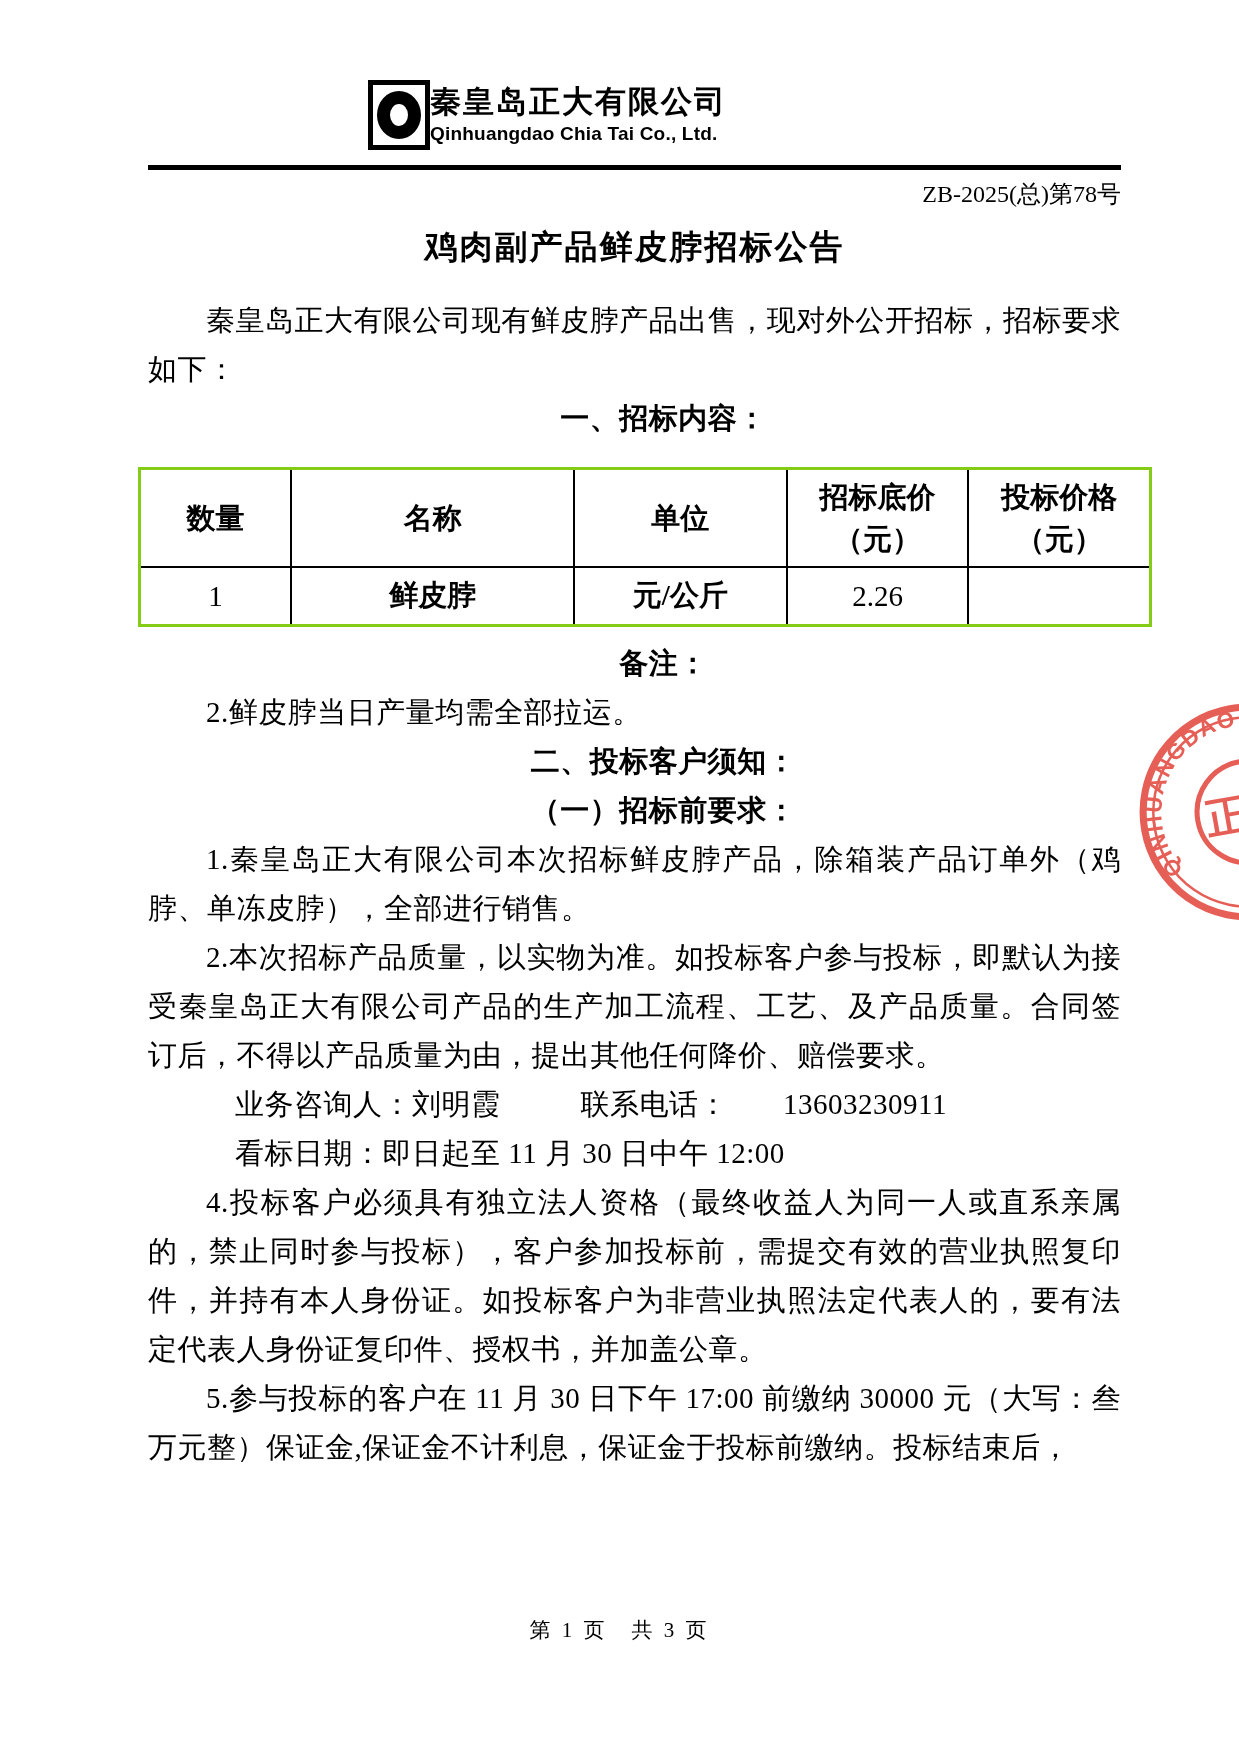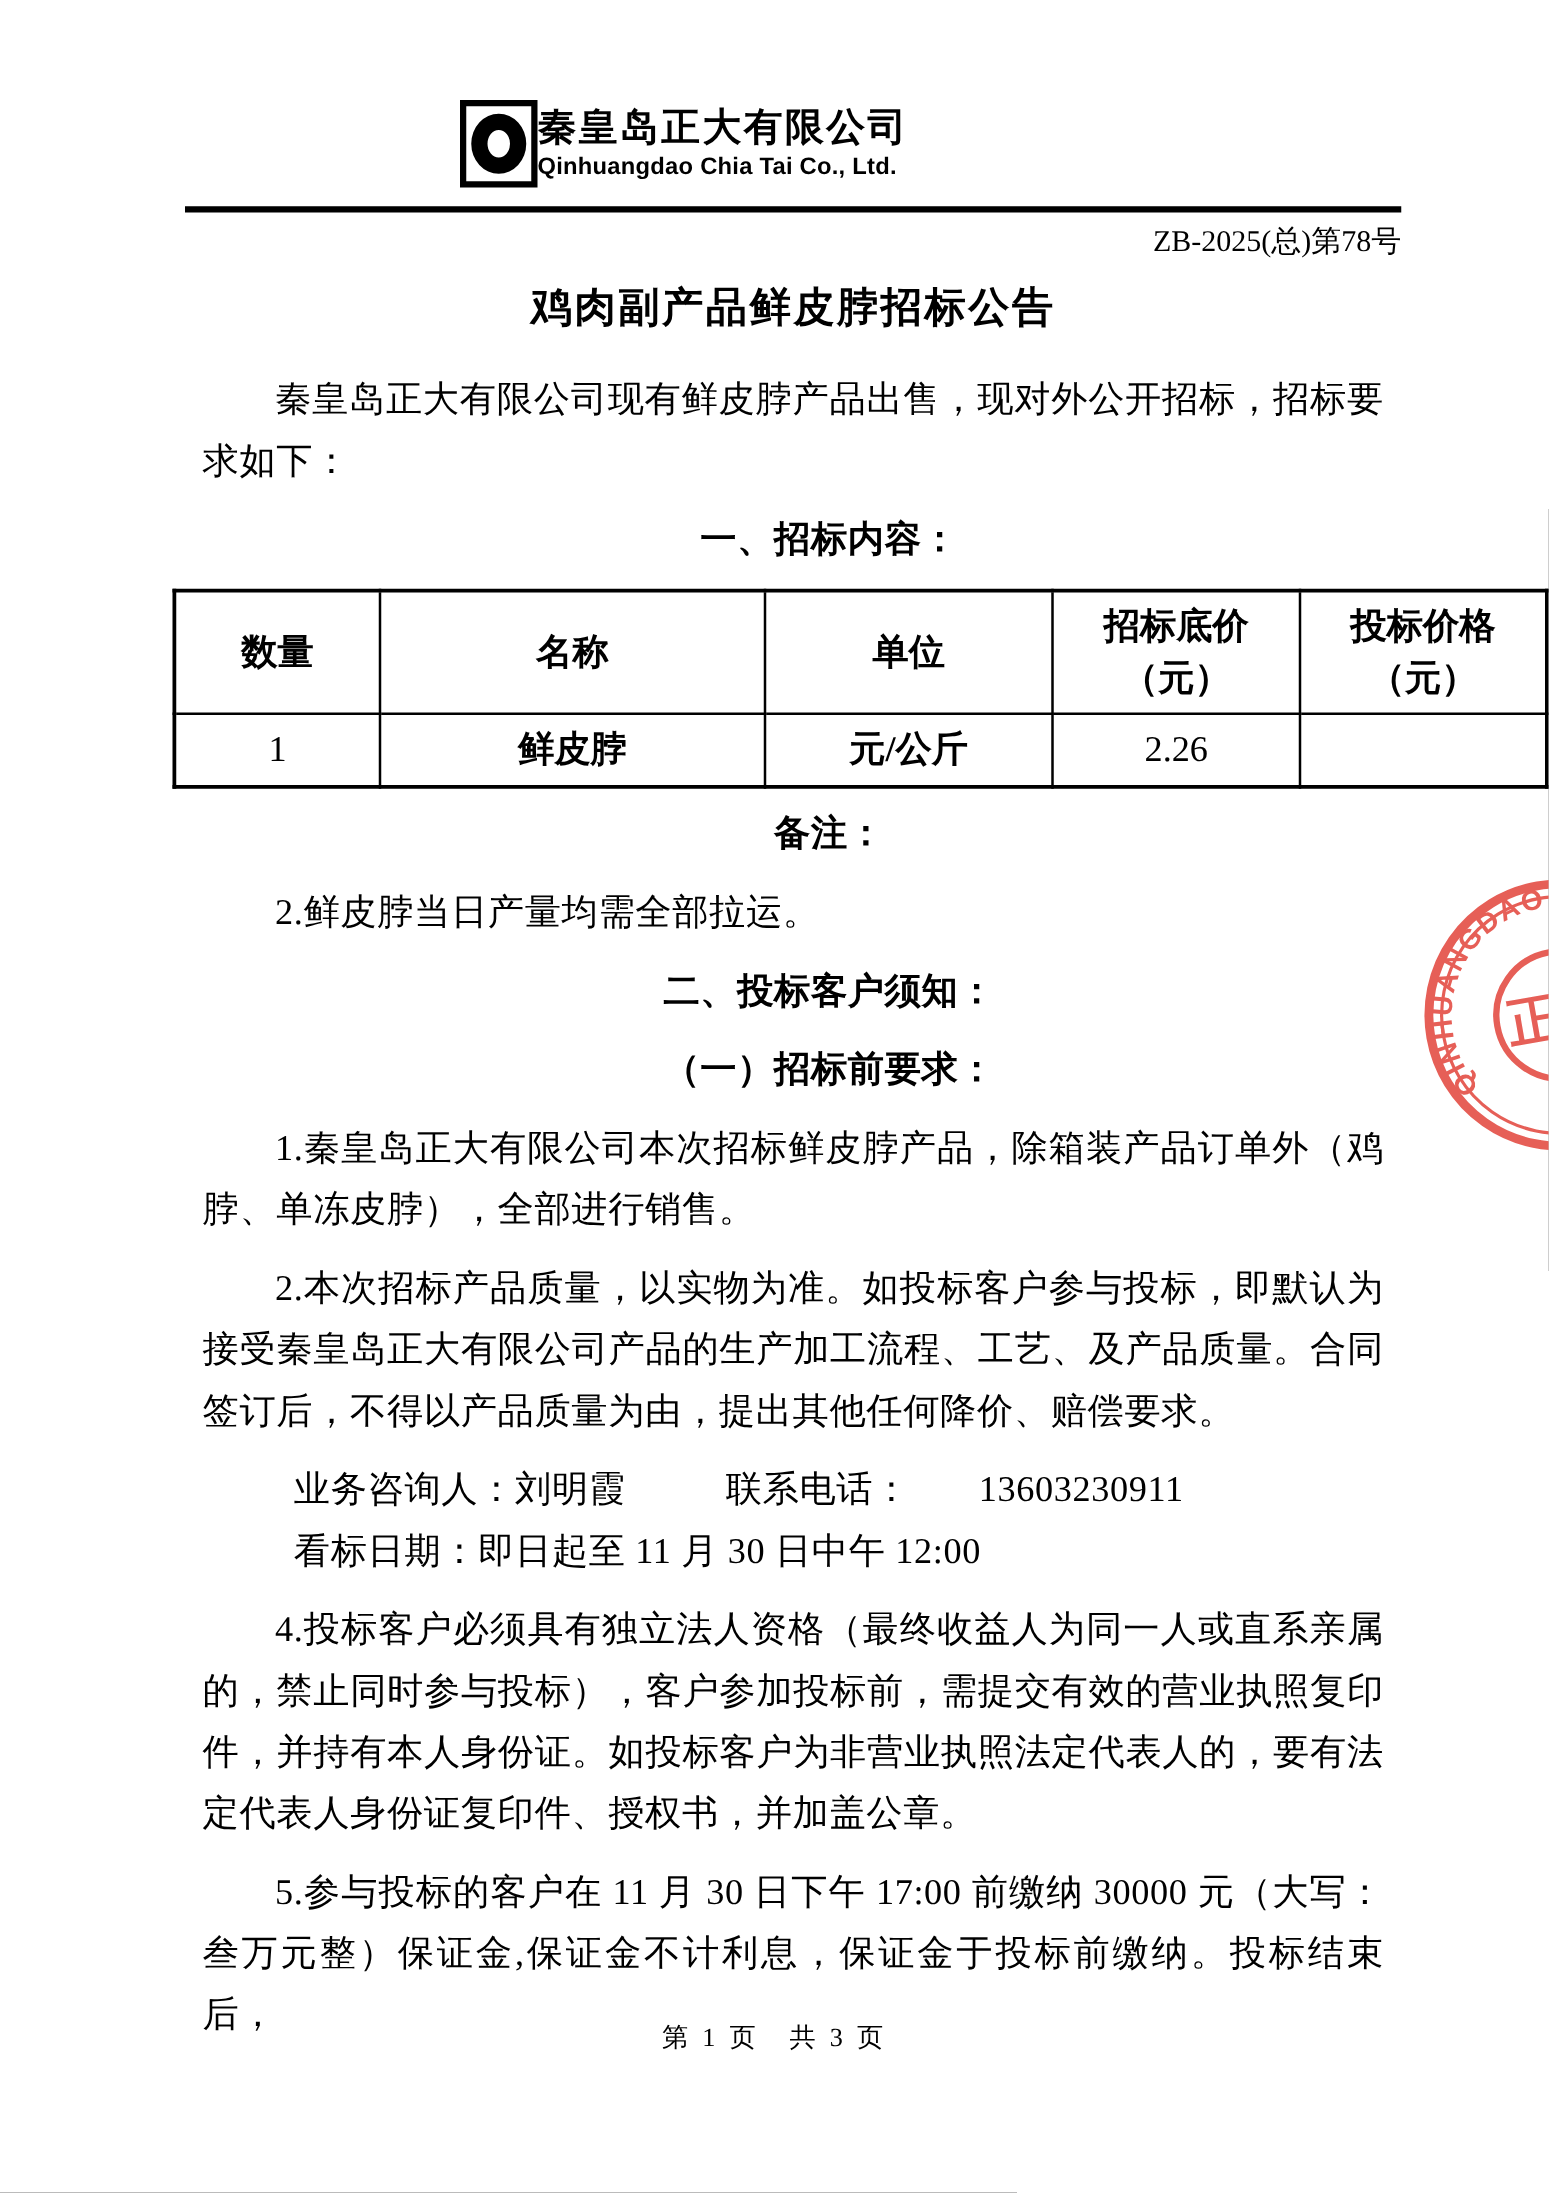--- a/index.html
+++ b/index.html
@@ -16,28 +16,28 @@
   .logo-ring { width:18px; height:22px; border:13px solid #000; border-radius:50%; }
   .company-cn { font-family:"Liberation Sans","DejaVu Sans",sans-serif; font-weight:bold; font-size:31px; letter-spacing:2px; line-height:1.12; }
   .company-en { font-family:"Liberation Sans","DejaVu Sans",sans-serif; font-weight:bold; font-size:19px; letter-spacing:0.2px; margin-top:3px; }
   .rule { margin-top:15px; height:5px; background:#000; }
   .doc-number { text-align:right; font-size:24px; line-height:32px; margin-top:8px; }
 
   
   .title { text-align:center; font-size:33px; font-weight:bold; letter-spacing:2px; line-height:46px; margin-top:14px; }
 
   
-  .para { font-size:29px; line-height:49px; letter-spacing:0.5px; text-align:justify; text-indent:2em; margin:14px; }
+  .para { font-size:29px; line-height:49px; letter-spacing:0.5px; text-align:justify; text-indent:2em; margin:0; }
   .no-just { text-align:center; }
   .bold { font-weight:bold; }
   .intro { margin-top:26px; }
   .remarks-label { margin-top:12px;font-weight:bold; }
 
   
-  table.bid { border-collapse:collapse; width:1101px; margin-left:-10px; border:3px solid #000000; table-layout:fixed; }
+  table.bid { border-collapse:collapse; width:1014px; margin-left:-10px; margin-top:24px; border:3px solid #84cc16; table-layout:fixed; }
   table.bid th, table.bid td { border:2px solid #000; text-align:center; vertical-align:middle; padding:0; font-size:29px; }
   table.bid th { height:96px; font-weight:bold; line-height:42px; }
   table.bid td { height:56px; }
   .col-qty{width:15%;} .col-name{width:28%;} .col-unit{width:21%;} .col-base{width:18%;} .col-bid{width:18%;}
   th .sub { display:block; font-weight:bold; }
   td.cjk { font-weight:bold; }
 
   
   .contact { font-size:29px; line-height:49px; letter-spacing:0.5px; margin:0; }
   .ind-2 { padding-left:2em; }

